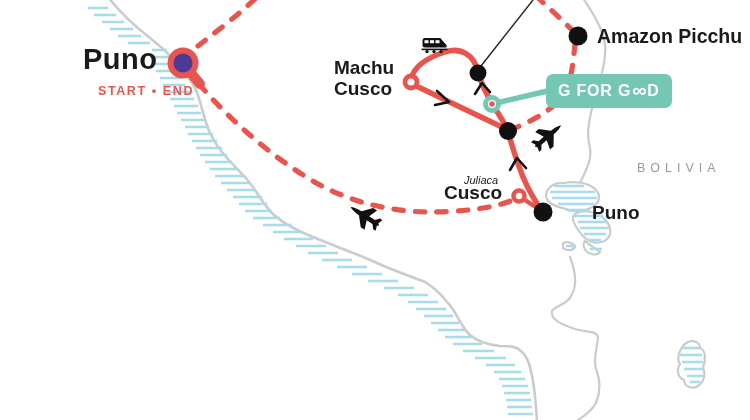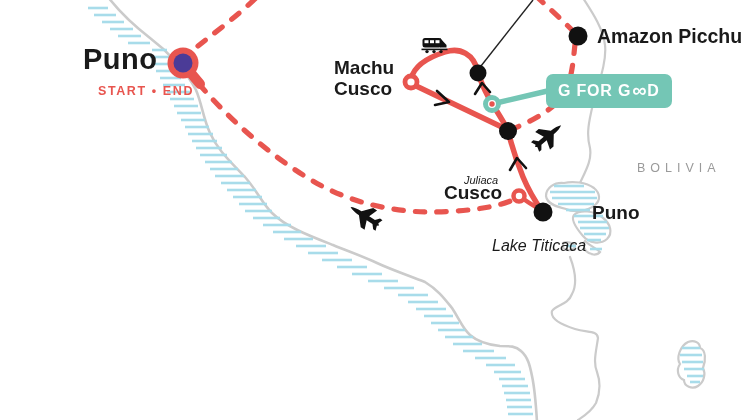--- a/index.html
+++ b/index.html
@@ -219,21 +219,20 @@
       <circle cx="7" cy="7.6" r="1.7" fill="#111"></circle>
     </g>
   </svg>
 
   <div class="label city" id="lbl-lima">Puno</div>
   <div class="label" id="lbl-start-end">START • END</div>
   <div class="label city" id="lbl-machu">Machu Cusco</div>
   <div class="label city" id="lbl-cusco">Cusco</div>
   <div class="label ital" id="lbl-juliaca">Juliaca</div>
   <div class="label city" id="lbl-puno">Puno</div>
-  <div class="label ital" id="lbl-lake">Lake Titicaca</div>
   <div class="label city" id="lbl-amazon">Amazon Picchu</div>
   <div class="label" id="lbl-bolivia">BOLIVIA</div>
 
   <div id="badge">
     <span>G FOR G</span>
       <span class="inf">∞</span>
       <span>D</span>
   </div>
 </div>
 

